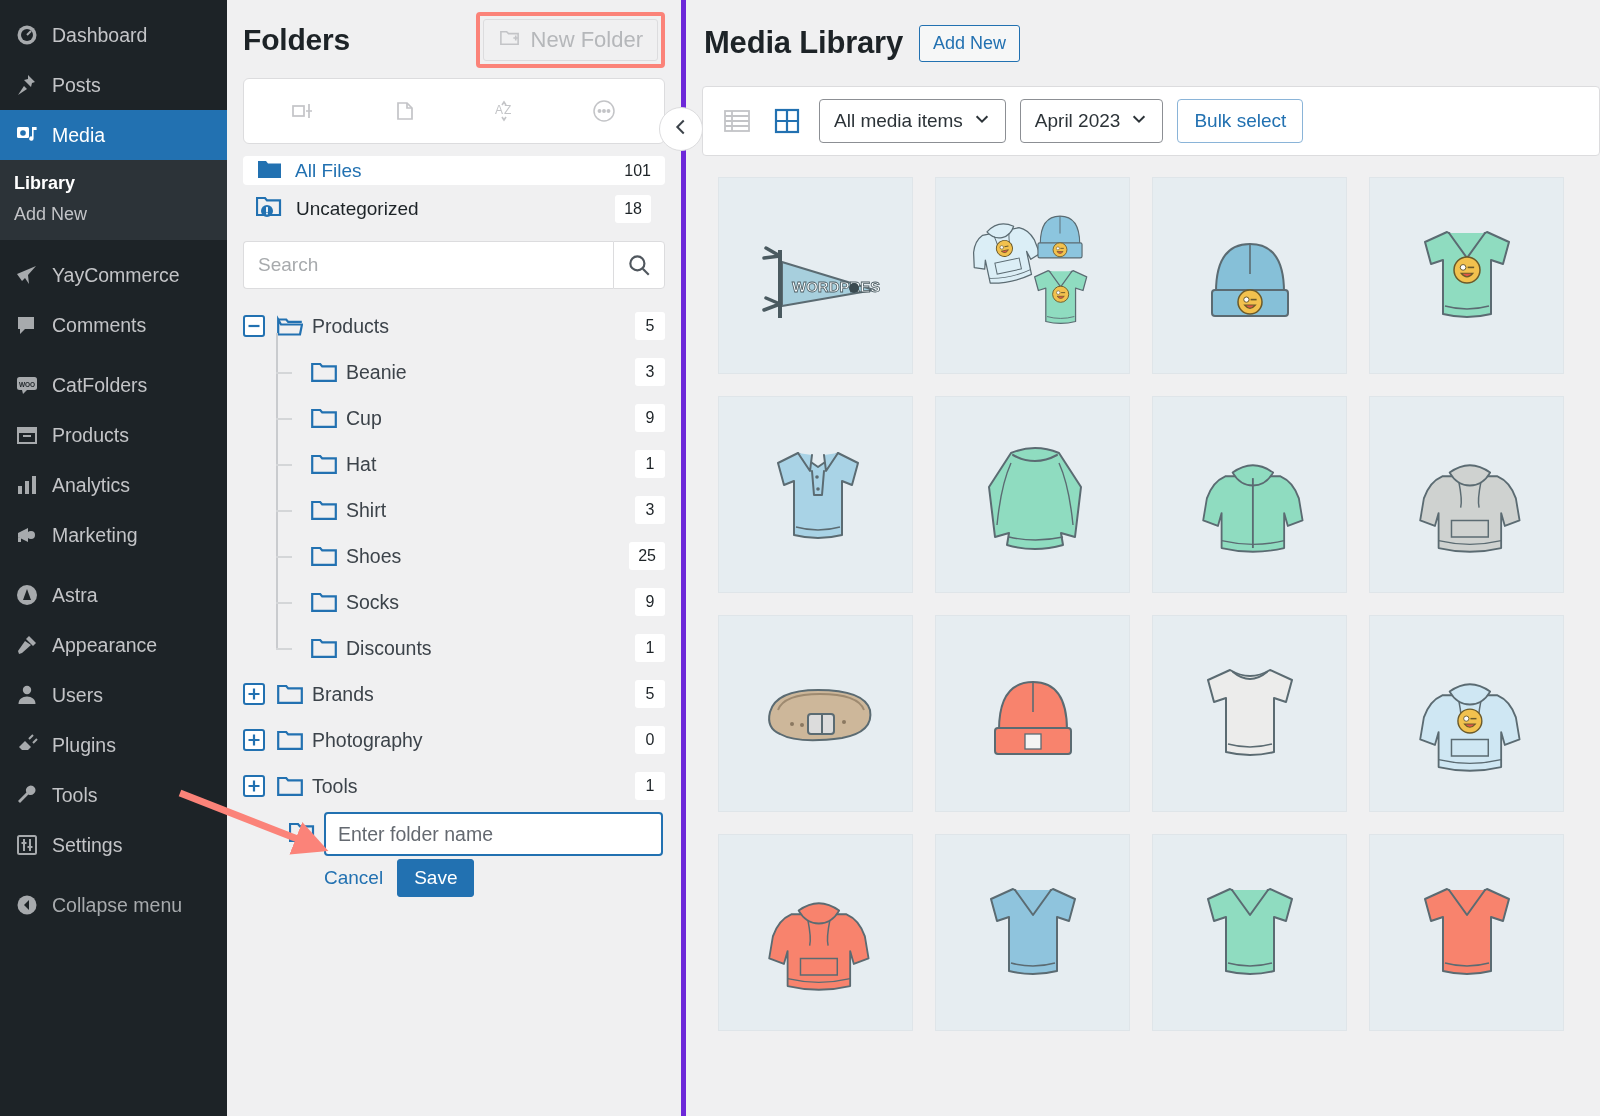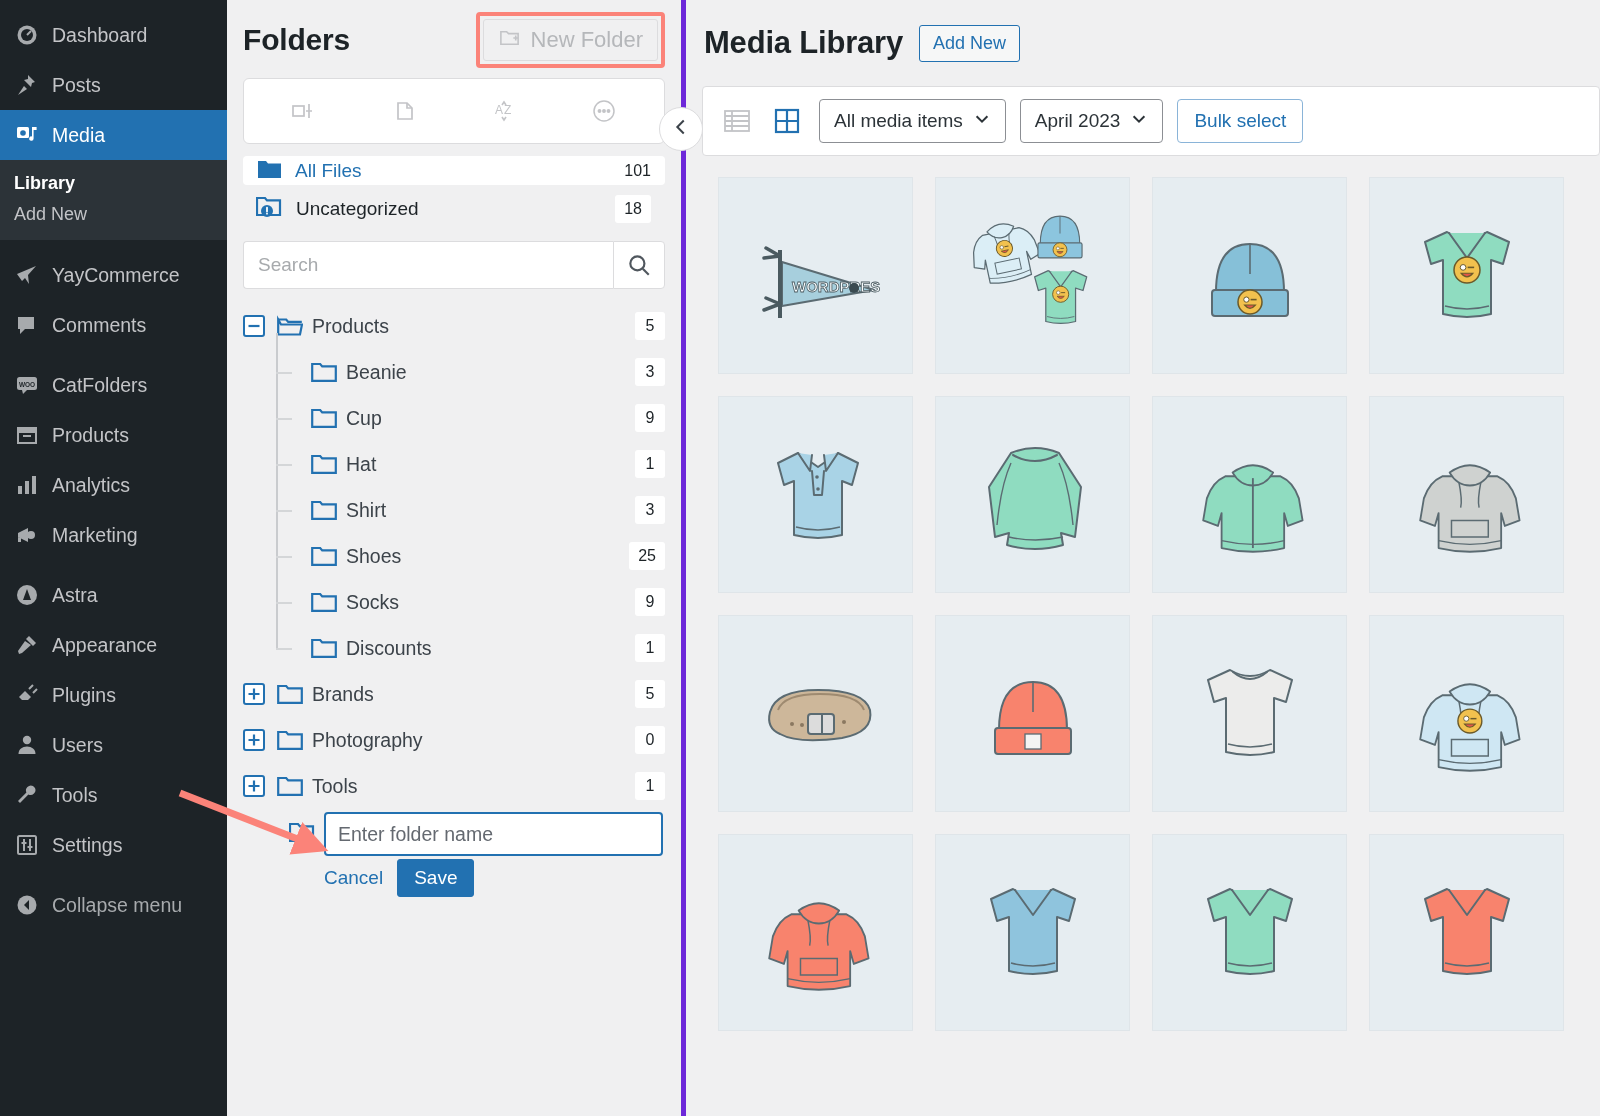--- a/index.html
+++ b/index.html
@@ -279,34 +279,34 @@
             <svg viewBox="0 0 24 24">
               <path d="M14 3l7 7-3 3-7-7z"></path>
               <path d="M10 8L3 18l1 3 3-1 9-8z"></path>
             </svg>
           </span>
           <span>Appearance</span>
         </div>
         <div class="nav-item">
           <span class="ico">
             <svg viewBox="0 0 24 24">
+              <circle cx="12" cy="7" r="4.2"></circle>
+              <path d="M3.5 21c0-4.7 3.8-7.5 8.5-7.5s8.5 2.8 8.5 7.5z"></path>
+            </svg>
+          </span>
+          <span>Users</span>
+        </div>
+        <div class="nav-item">
+          <span class="ico">
+            <svg viewBox="0 0 24 24">
               <path d="M4 14l6-6 6 6-3 3H7z"></path>
               <path d="M14 6l4-4M18 10l4-4" stroke="#a7aaad" stroke-width="2"></path>
             </svg>
           </span>
           <span>Plugins</span>
-        </div>
-        <div class="nav-item">
-          <span class="ico">
-            <svg viewBox="0 0 24 24">
-              <circle cx="12" cy="7" r="4.2"></circle>
-              <path d="M3.5 21c0-4.7 3.8-7.5 8.5-7.5s8.5 2.8 8.5 7.5z"></path>
-            </svg>
-          </span>
-          <span>Users</span>
         </div>
         <div class="nav-item">
           <span class="ico">
             <svg viewBox="0 0 24 24">
               <path d="M20 5a5 5 0 0 1-6.6 6.6L5 20l-2-2 8.4-8.4A5 5 0 0 1 18 3z"></path>
             </svg>
           </span>
           <span>Tools</span>
         </div>
         <div class="nav-item">

